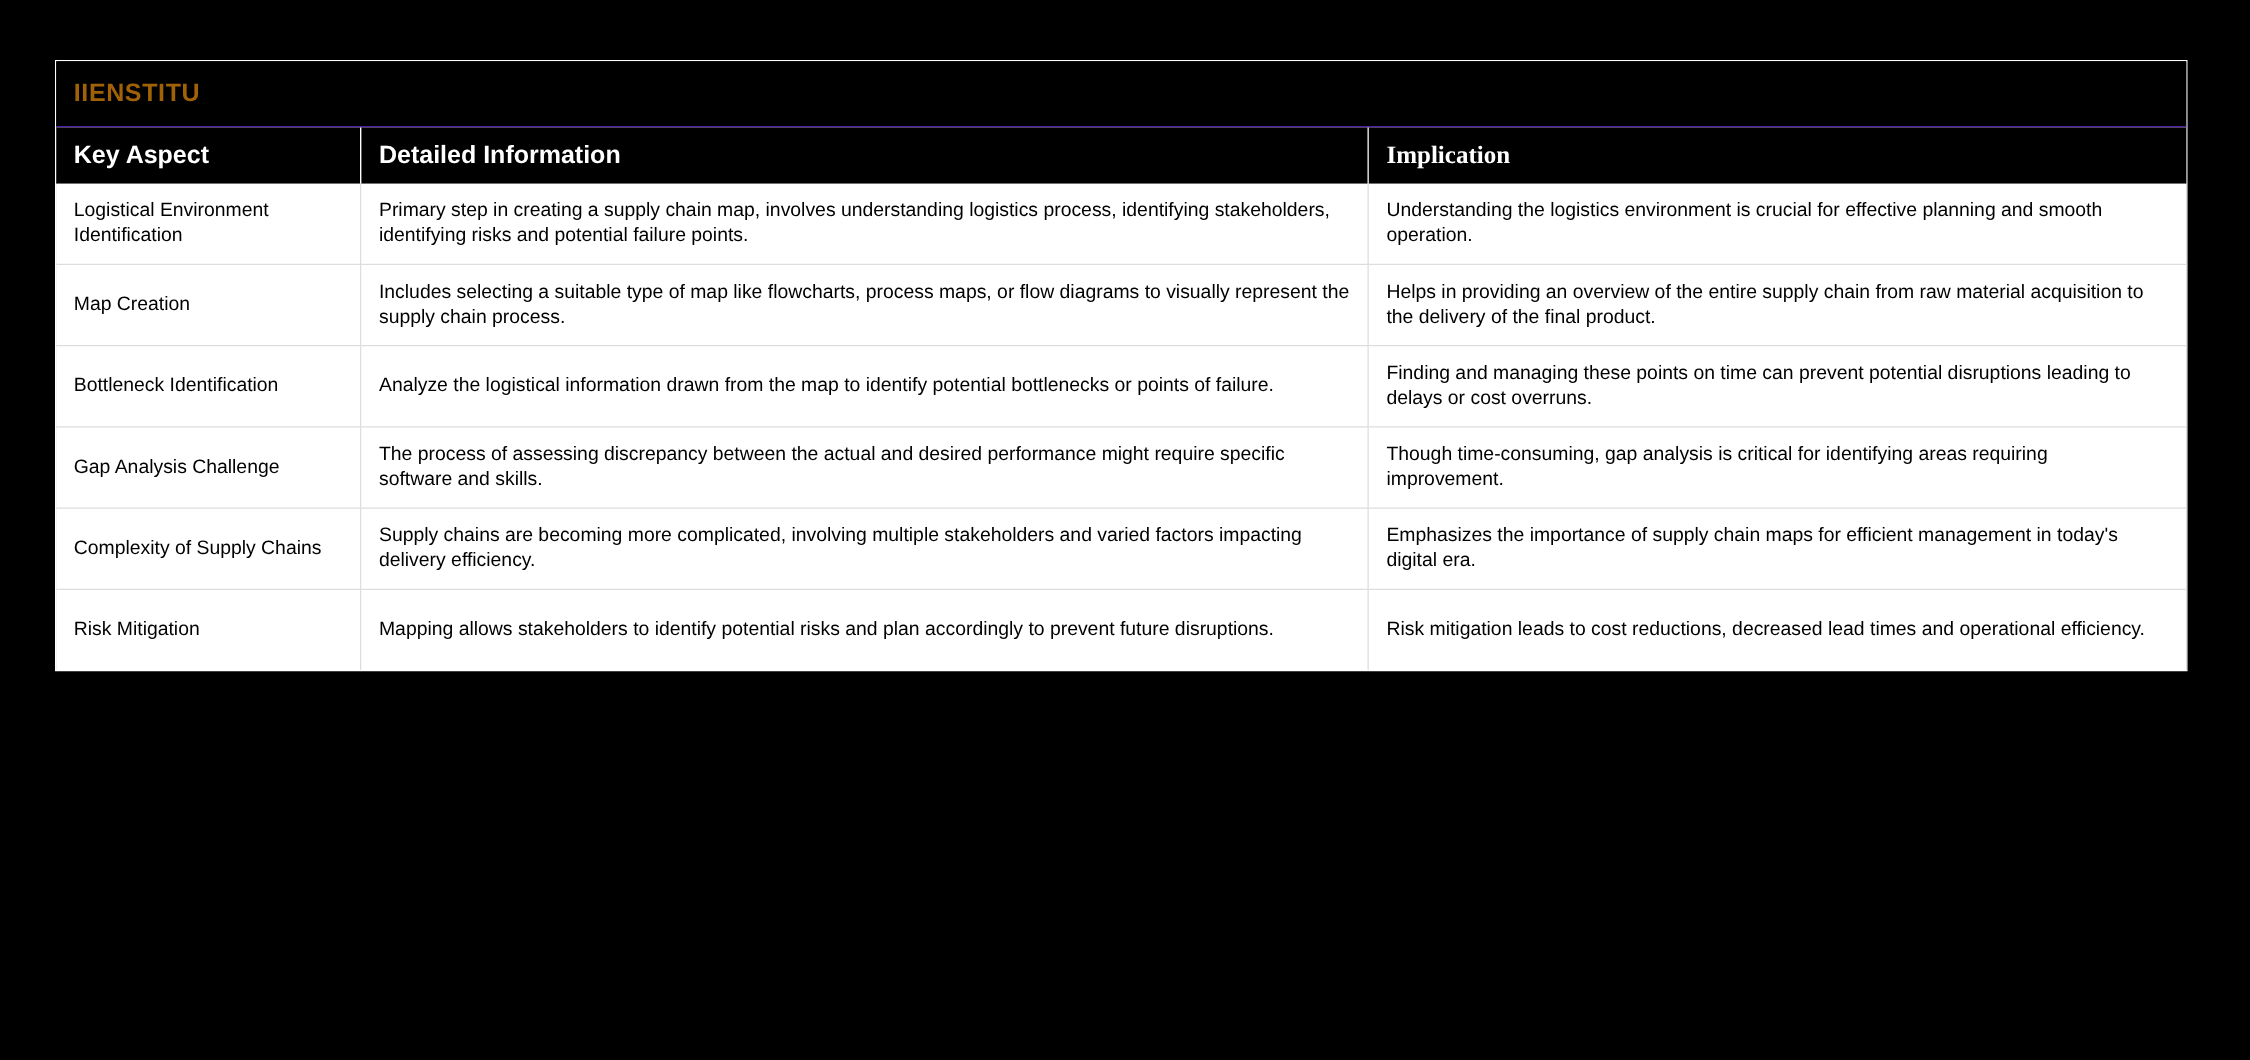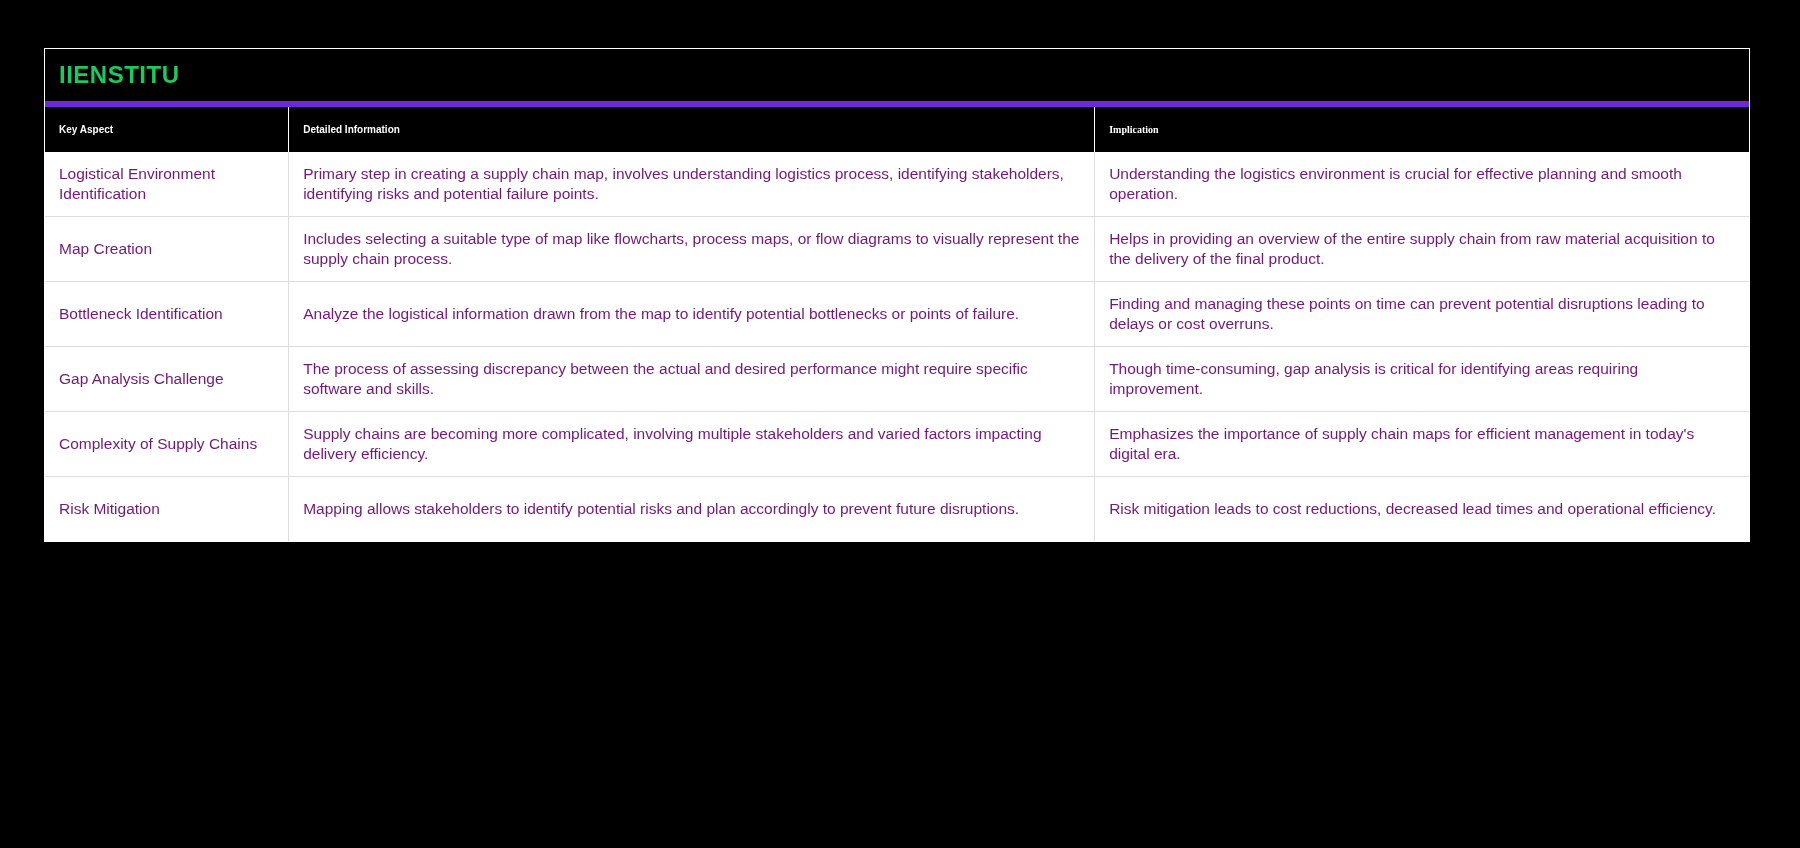--- a/index.html
+++ b/index.html
@@ -24,49 +24,49 @@
     width: 1706px;
     box-sizing: border-box;
     border: 1px solid #ffffff;
     background: #000000;
   }
   .card-title {
     height: 52px;
     display: flex;
     align-items: center;
     padding: 0 14px;
-    color: #22c55e;
-    font-size: 24px;
+    color: #a16207;
+    font-size: 20px;
     font-weight: 700;
     letter-spacing: 0.5px;
-    border-bottom: 6px solid #6d28d9;
+    border-bottom: 1px solid #6d28d9;
     background: #000000;
   }
   table.data-table {
     width: 100%;
     border-collapse: collapse;
     table-layout: fixed;
     background: #ffffff;
   }
   .col-aspect   { width: 14.3%; }
   .col-detail   { width: 47.3%; }
   .col-implic   { width: 38.4%; }
   table.data-table th {
     background: #000000;
     color: #ffffff;
     text-align: left;
-    font-size: 10px;
+    font-size: 20px;
     font-weight: 700;
     height: 45px;
     padding: 0 14px;
     border-right: 1px solid #ffffff;
   }
   table.data-table th:last-child { border-right: none; font-family: Liberation Serif, serif; }
   table.data-table td {
-    color: #701a75;
+    color: #000000;
     font-size: 15.5px;
     line-height: 20px;
     height: 64px;
     padding: 0 14px;
     vertical-align: middle;
     background: #ffffff;
     border-right: 1px solid #dddddd;
     border-bottom: 1px solid #dddddd;
   }
   table.data-table td:last-child { border-right: none; }

